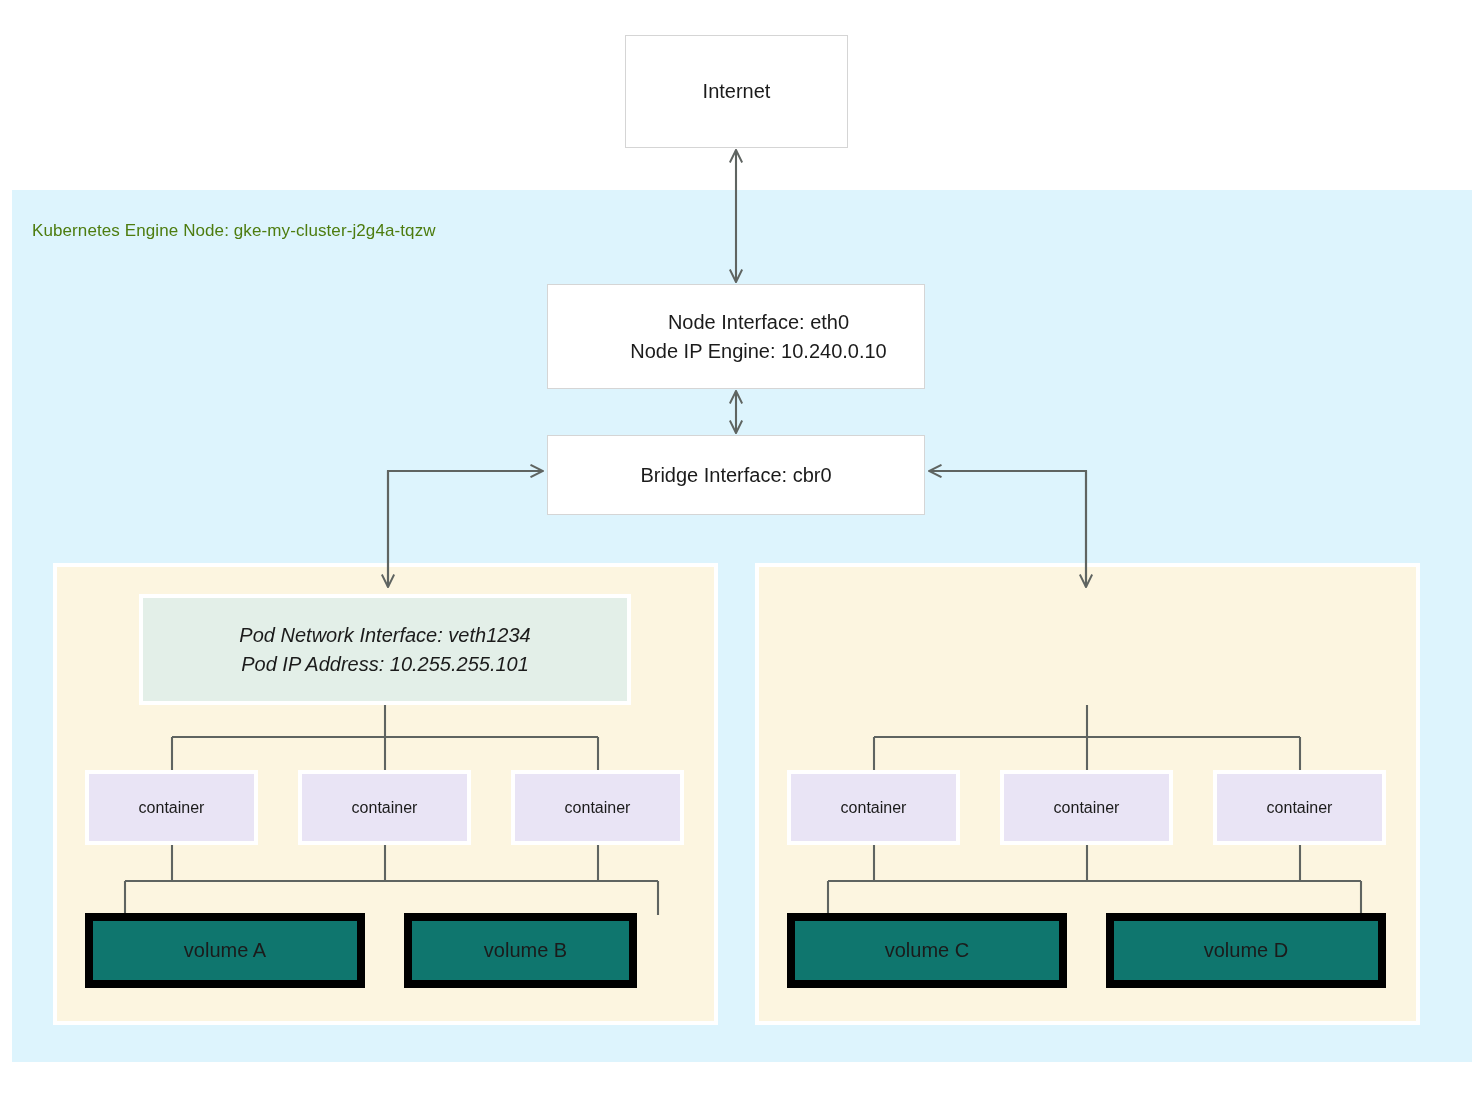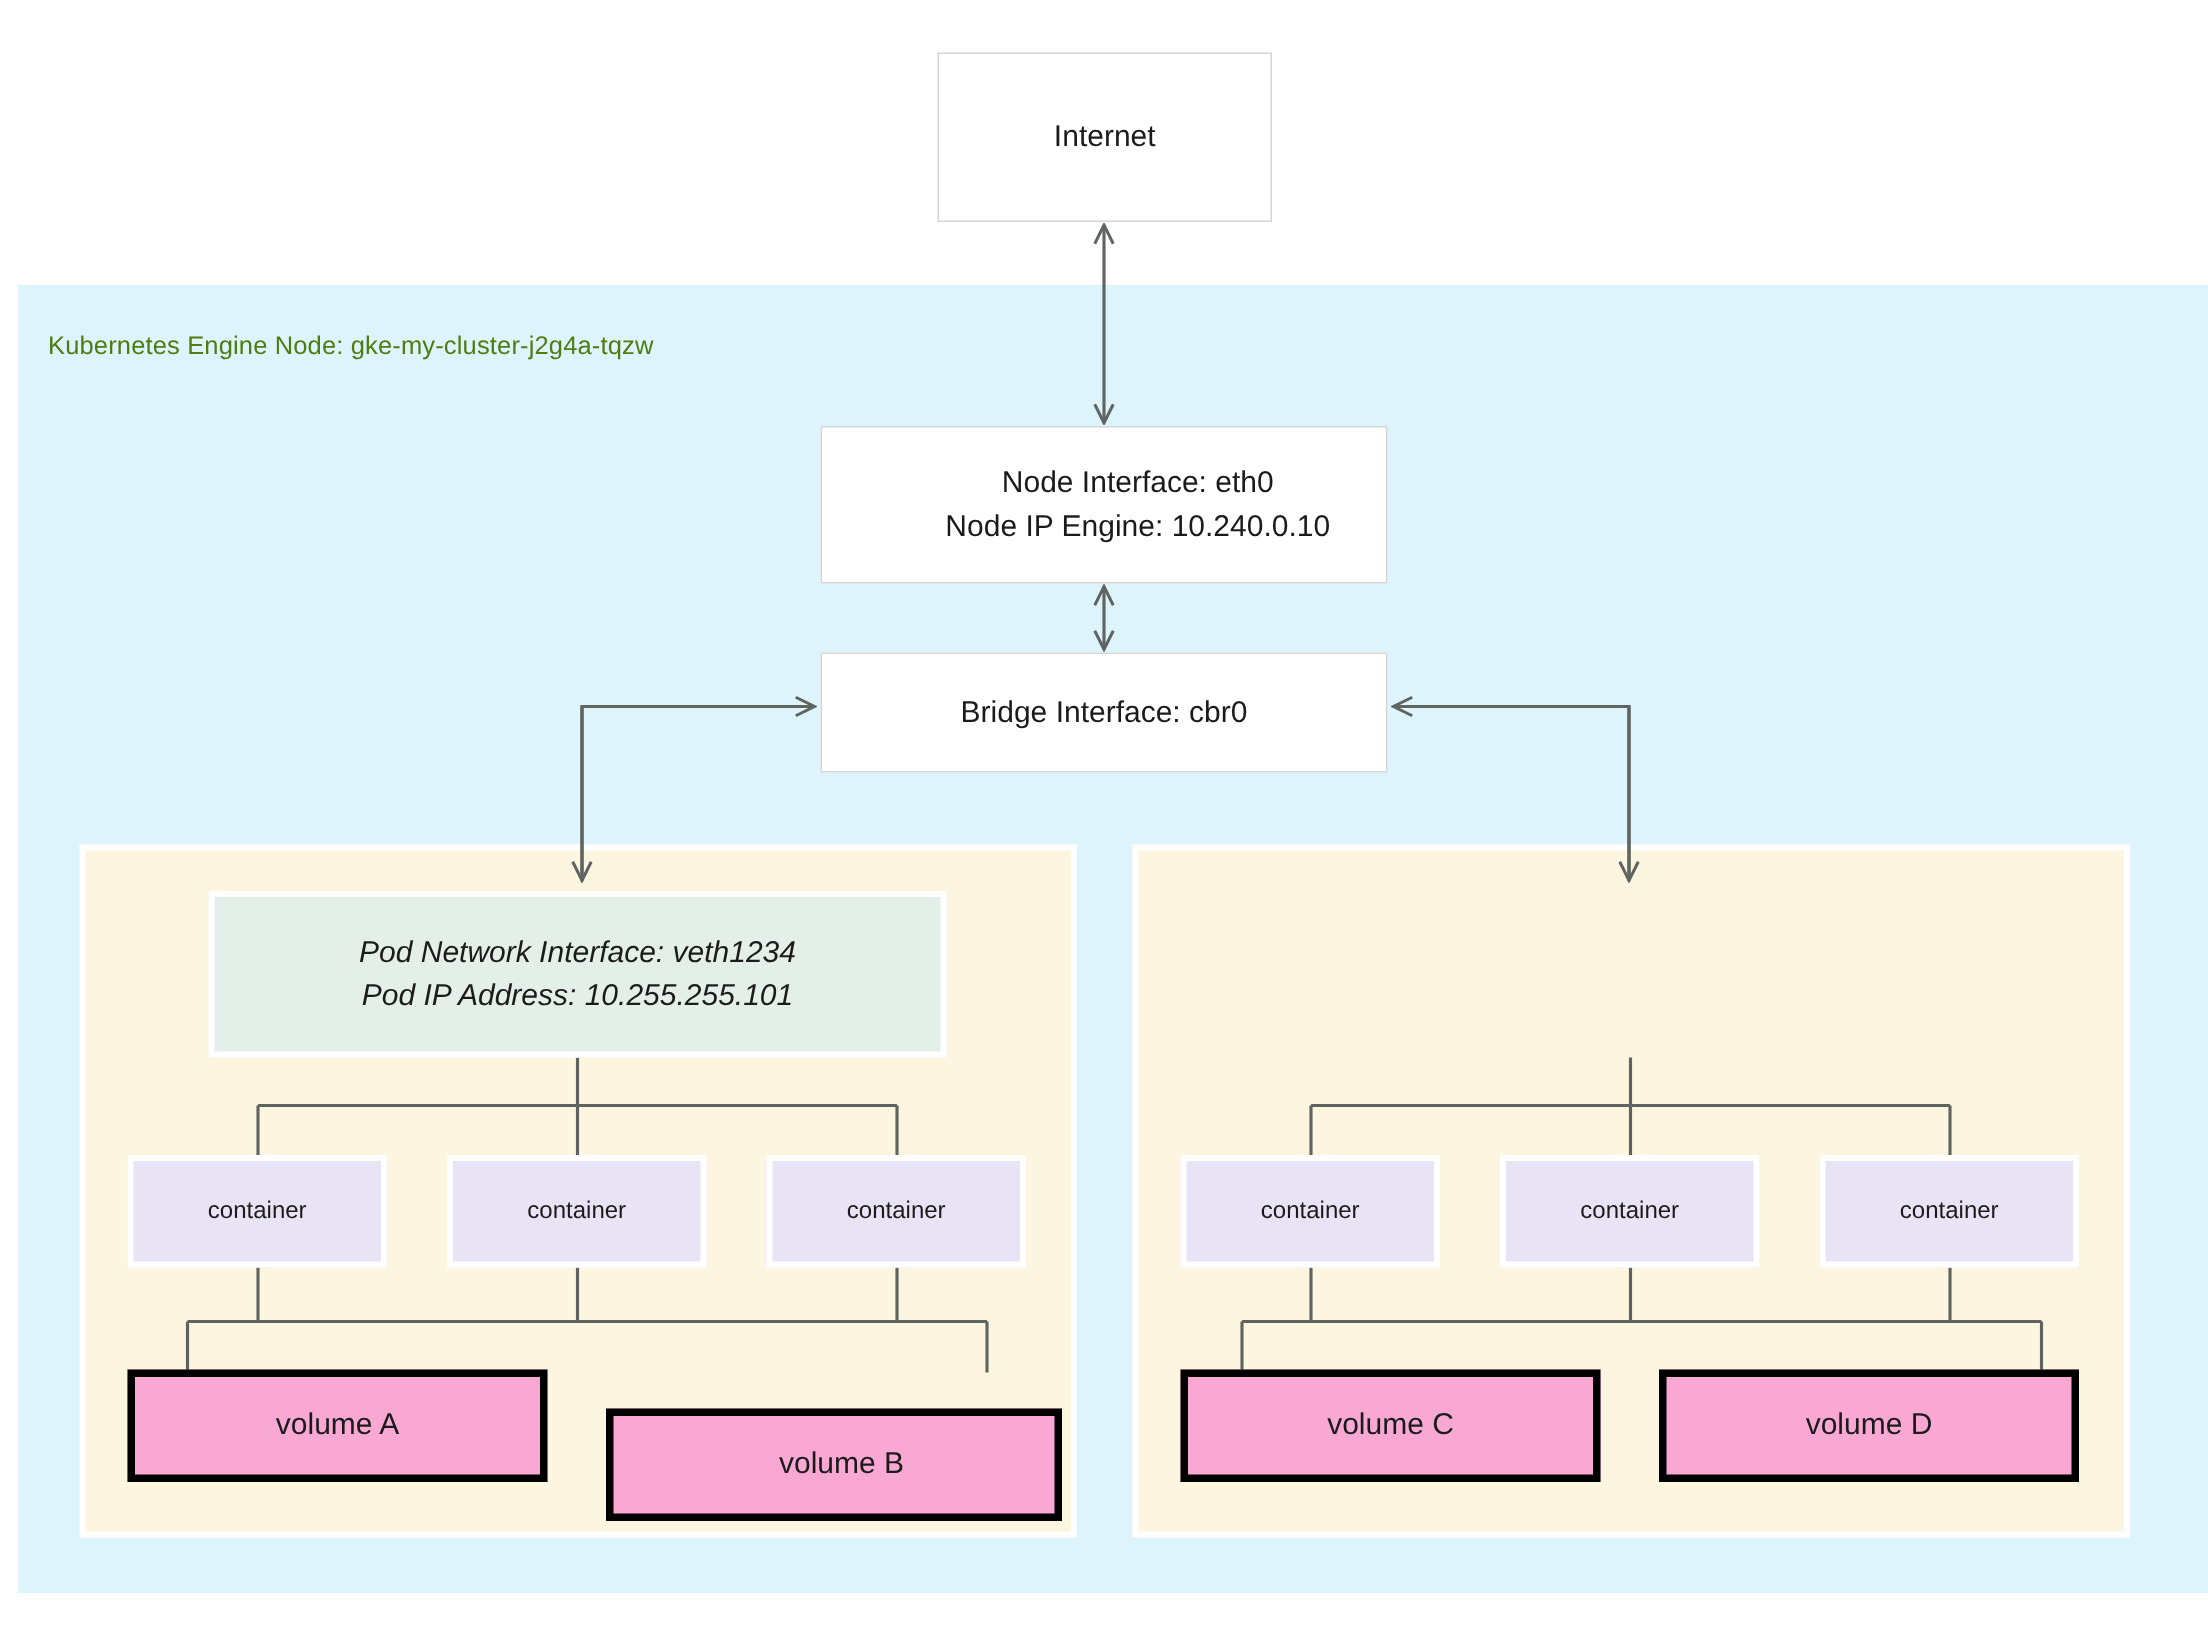--- a/index.html
+++ b/index.html
@@ -80,22 +80,22 @@
   }
   #podiface-0 { left: 139px; top: 594px; width: 492px; height: 111px; }
   #podiface-1 { left: 841px; top: 594px; width: 492px; height: 111px; }
 
   .box-container {
     background: #e9e4f5;
     border: 4px solid #ffffff;
     font-size: 16px;
   }
   .box-volume {
-    background: #f9a8d4;
-    border: 5px solid #000000;
+    background: #0f766e;
+    border: 8px solid #000000;
     font-size: 20px;
     text-align: right;
   }
 
   #connectors {
     position: absolute;
     left: 0; top: 0;
     width: 1472px;
     height: 1100px;
     z-index: 2;
@@ -199,21 +199,21 @@
   <div class="box box-container" style="left:1000px; top:770px; width:173px; height:75px;">
     <span class="line">container</span>
   </div>
   <div class="box box-container" style="left:1213px; top:770px; width:173px; height:75px;">
     <span class="line">container</span>
   </div>
 
   <div class="box box-volume" style="left:85px;  top:913px; width:280px; height:75px;">
     <span class="line">volume A</span>
   </div>
-  <div class="box box-volume" style="left:404px; top:939px; width:304px; height:75px;padding-left:10px;">
+  <div class="box box-volume" style="left:404px; top:913px; width:233px; height:75px;padding-left:10px;">
     <span class="line">volume B</span>
   </div>
 
   <div class="box box-volume" style="left:787px;  top:913px; width:280px; height:75px;">
     <span class="line">volume C</span>
   </div>
   <div class="box box-volume" style="left:1106px; top:913px; width:280px; height:75px;">
     <span class="line">volume D</span>
   </div>
 

